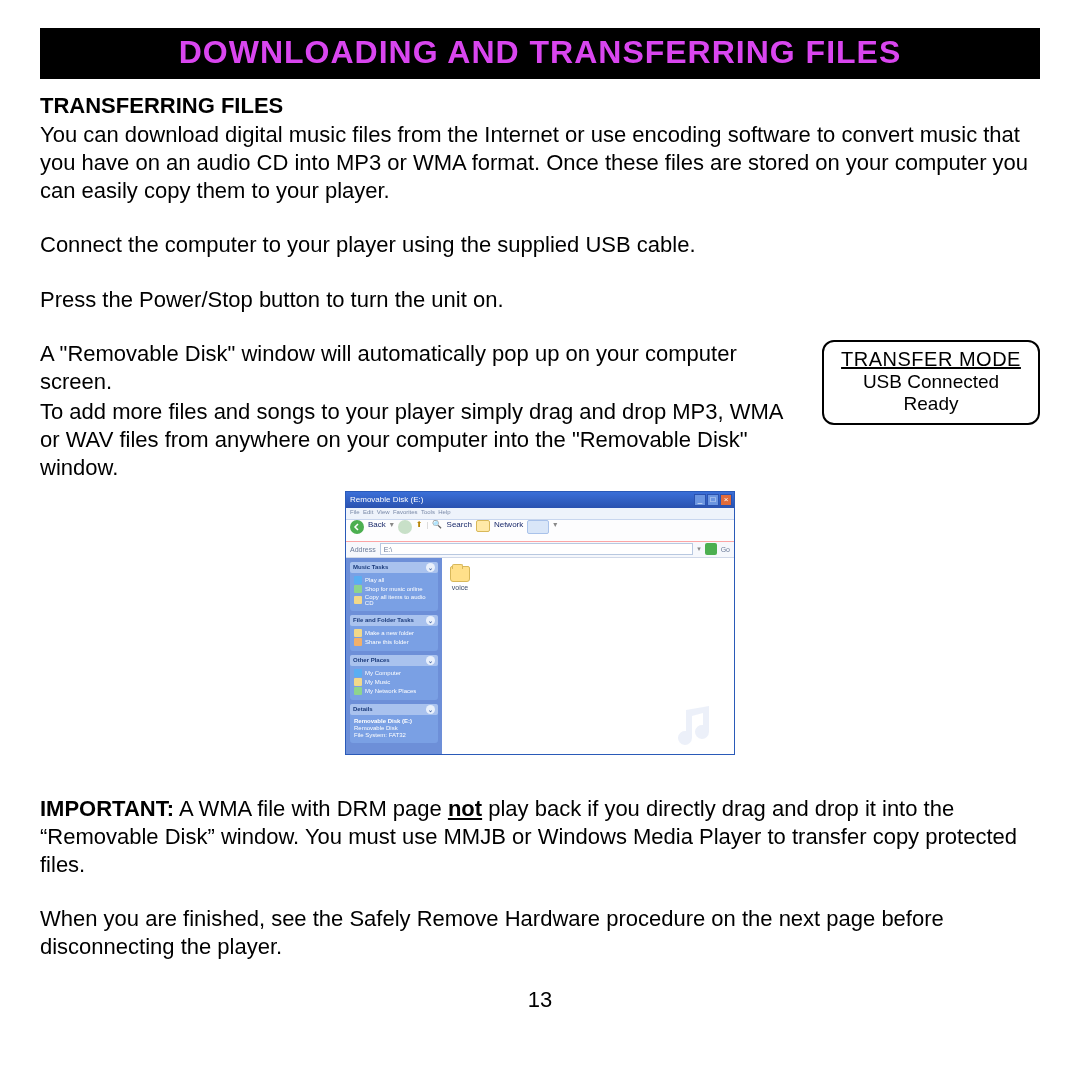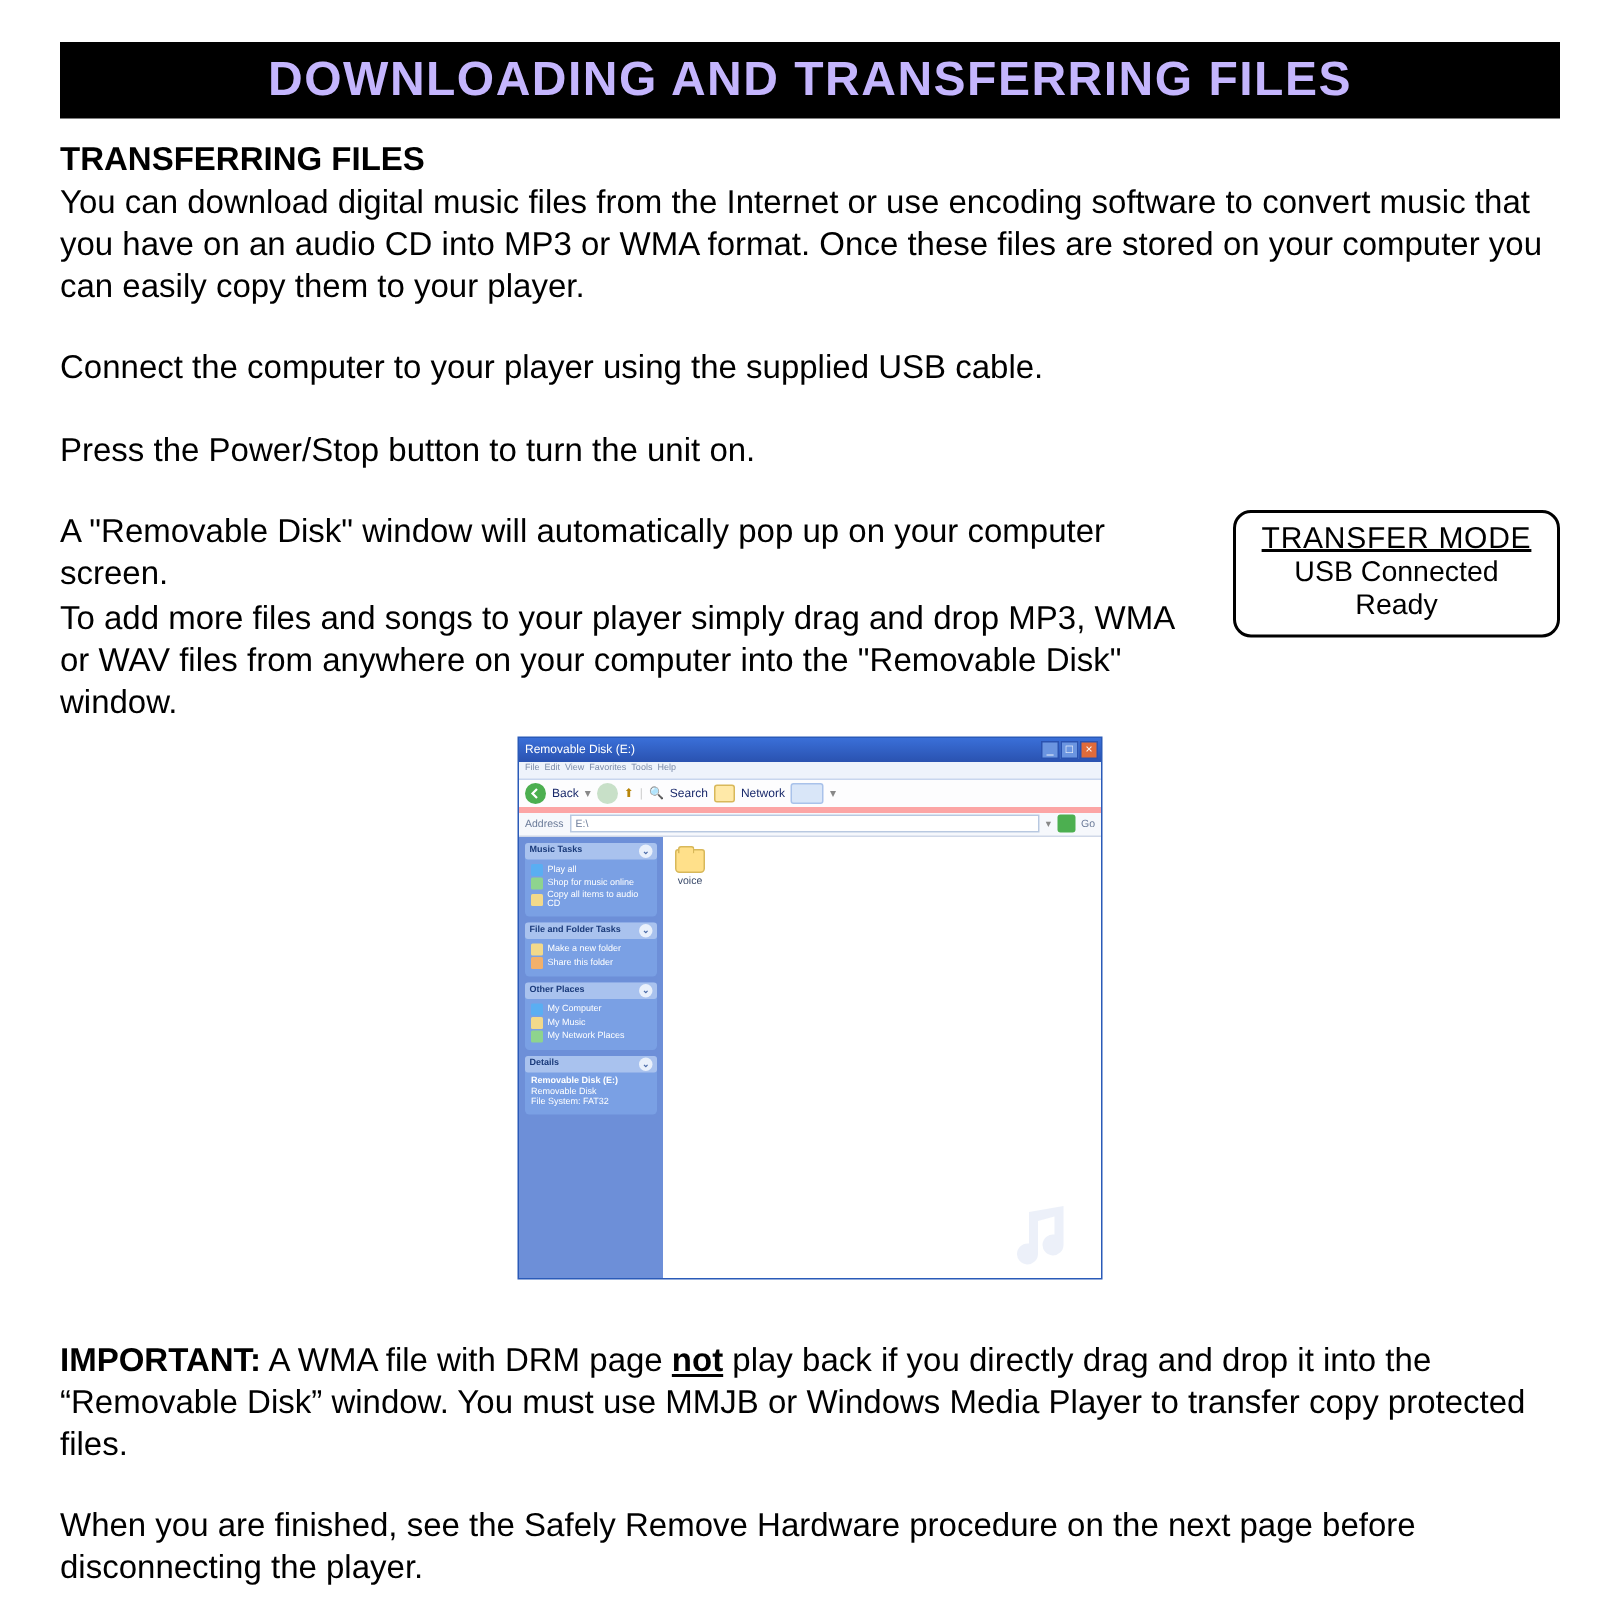--- a/index.html
+++ b/index.html
@@ -8,21 +8,21 @@
     height: 1080px;
     background: #fff;
     font-family: Arial, Helvetica, sans-serif;
     font-size: 22px;
     color: #000;
     padding: 28px 40px 20px 40px;
     position: relative;
   }
   .title-bar {
     background: #000;
-    color: #c4b5fd;
+    color: #d946ef;
     font-weight: bold;
     font-size: 32px;
     text-align: center;
     padding: 6px 0 8px 0;
     letter-spacing: 1px;
     margin-bottom: 14px;
   }
   .subheading {
     font-weight: bold;
     font-size: 22px;
@@ -40,38 +40,38 @@
     width: 218px;
     margin-top: 0px;
     text-align: center;
   }
   .device-box .dm1 { text-decoration: underline; font-size: 20px; letter-spacing: 0.5px;}
   .device-box .dm2 { font-size: 19px; }
   .device-box .dm3 { font-size: 19px; }
   .screenshot-wrap { display:flex; justify-content:center; margin: 6px 0 40px 0; }
   .xp-window {
     width: 390px;
-    height: 362px;
+    height: 264px;
     border: 1px solid #2a5ab8;
     background: #fff;
     font-size: 8px;
     color: #1a2a6b;
     display:flex; flex-direction:column;
     box-shadow: 0 0 0 1px #9bb6e6 inset;
   }
   .xp-titlebar {
     background: linear-gradient(#3a6fd8,#2a52b0);
     color:#fff; height:16px; display:flex; align-items:center; justify-content:space-between;
     padding: 0 2px 0 4px; font-size:8px;
   }
   .xp-titlebar .ctrls { display:flex; gap:1px; }
   .xp-titlebar .ctrl { width:12px; height:12px; background:#6b95e0; border:1px solid #2a52b0; display:flex; align-items:center; justify-content:center; font-size:8px; color:#fff;}
   .xp-titlebar .ctrl.close { background:#e06b3a; }
   .xp-menubar { height:12px; background:#eef3fb; border-bottom:1px solid #c8d6ee; padding:1px 4px; color:#7a8aa8; font-size:6px;}
-  .xp-toolbar { height:22px; background:#fdfdfe; border-bottom:4px solid #fca5a5; display:flex; align-items:center; gap:4px; padding:0 4px; font-size:8px; }
+  .xp-toolbar { height:22px; background:#fdfdfe; border-bottom:1px solid #fca5a5; display:flex; gap:4px; padding:0 4px; font-size:8px; }
   .xp-toolbar .grn { width:14px; height:14px; border-radius:50%; background:#4caf50; display:flex; align-items:center; justify-content:center;}
   .xp-toolbar .grn2 { width:14px; height:14px; border-radius:50%; background:#c8e0c8;}
   .xp-toolbar .yel { color:#b8860b; }
   .xp-toolbar .fold { width:14px; height:12px; background:#ffe9a8; border:1px solid #d8b85a; border-radius:2px;}
   .xp-toolbar .views { width:22px; height:14px; background:#d9e6f8; border:1px solid #a9c2ea; border-radius:2px;}
   .xp-address { height:16px; background:#f6f8fc; border-bottom:1px solid #d0d8e8; display:flex; align-items:center; padding:0 4px; font-size:7px; color:#6a7a98; gap:4px;}
   .xp-address .addr-field { flex:1; height:12px; border:1px solid #b8c8e0; background:#fff; padding:0 3px; display:flex; align-items:center;}
   .xp-address .go { width:12px; height:12px; background:#4caf50; border-radius:2px;}
   .xp-body { flex:1; display:flex; min-height:0; }
   .xp-side { width:96px; background:#6d8fd8; padding:4px; display:flex; flex-direction:column; gap:4px; }

